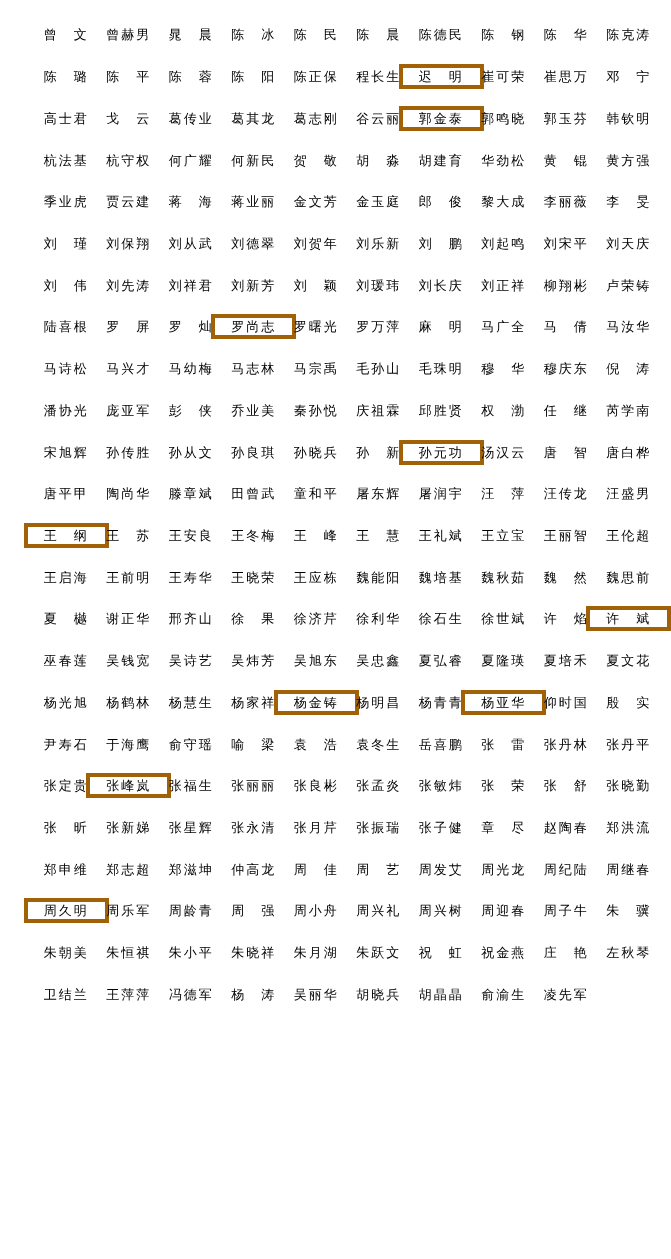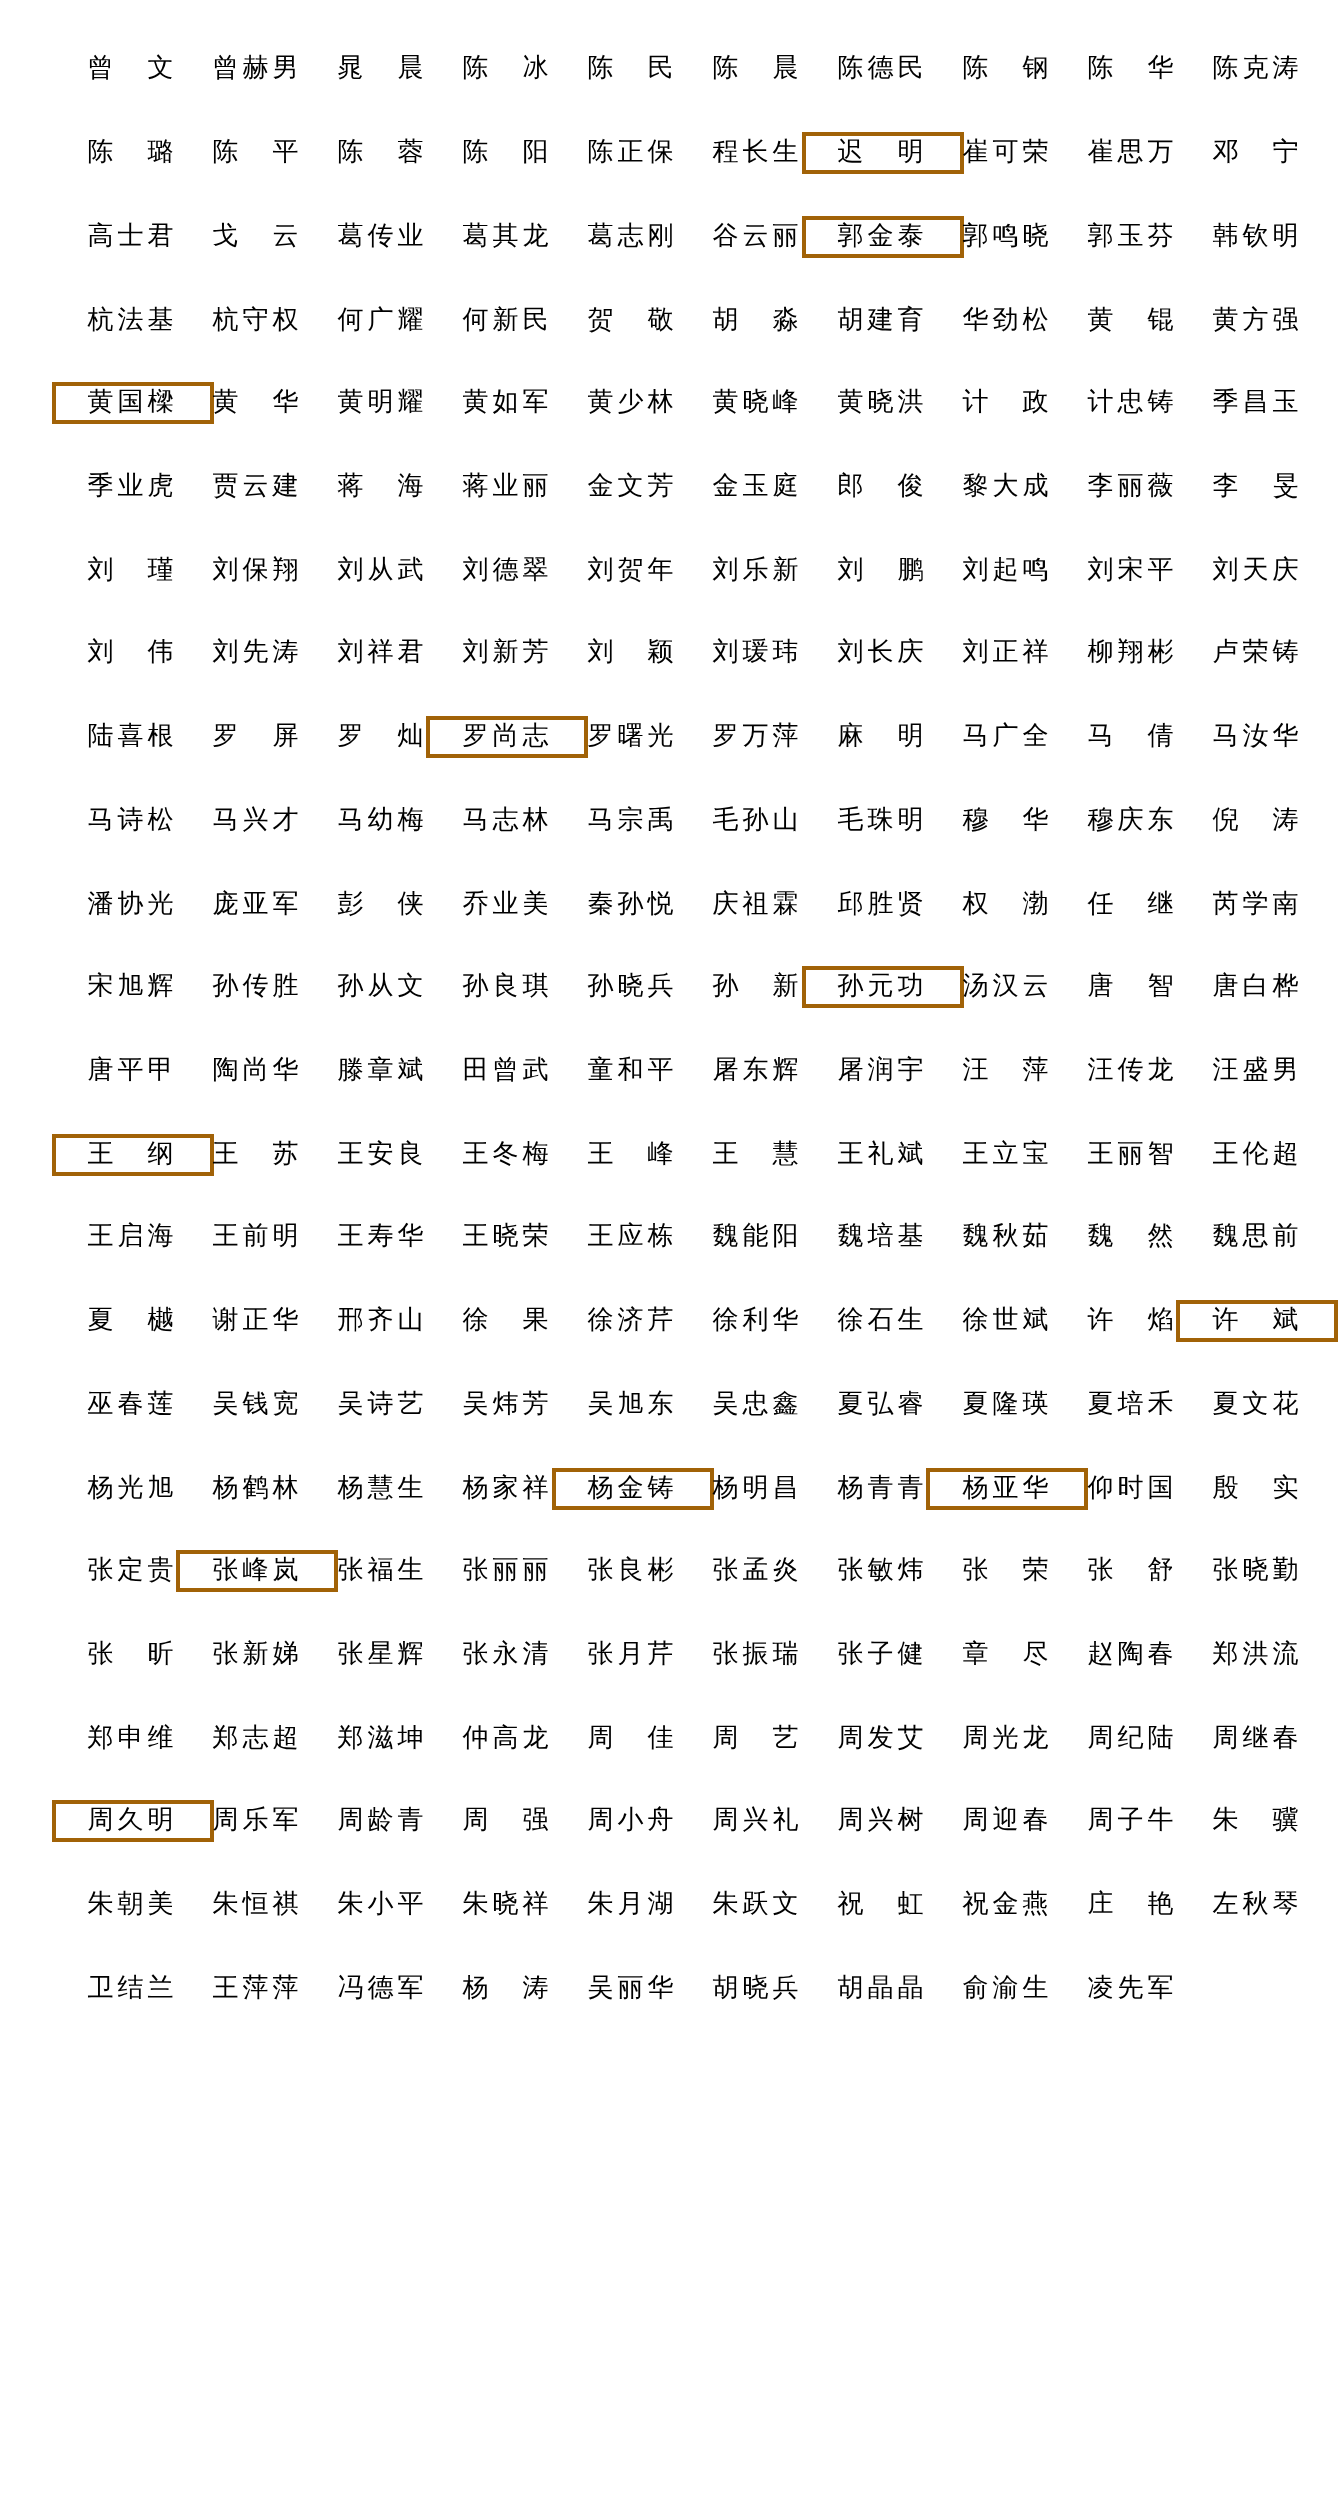--- a/index.html
+++ b/index.html
@@ -27,21 +27,21 @@
     text-align: center;
     font-size: 13px;
     letter-spacing: 2px;
     color: #000000;
     white-space: nowrap;
     line-height: 1;
     padding: 2px 1px;
     cursor: default;
   }
   .name-cell.boxed {
-    border: 2px solid #a16207;
+    border: 4px solid #a16207;
     padding: 2px 16px;
   }
 </style>
 </head>
 <body>
 
 <div class="name-grid">
     <div class="name-row">
       <span class="name-cell">曾　文</span>
       <span class="name-cell">曾赫男</span>
@@ -84,32 +84,20 @@
       <span class="name-cell">何广耀</span>
       <span class="name-cell">何新民</span>
       <span class="name-cell">贺　敬</span>
       <span class="name-cell">胡　淼</span>
       <span class="name-cell">胡建育</span>
       <span class="name-cell">华劲松</span>
       <span class="name-cell">黄　锟</span>
       <span class="name-cell">黄方强</span>
     </div>
     <div class="name-row">
-      <span class="name-cell boxed">黄国樑</span>
-      <span class="name-cell">黄　华</span>
-      <span class="name-cell">黄明耀</span>
-      <span class="name-cell">黄如军</span>
-      <span class="name-cell">黄少林</span>
-      <span class="name-cell">黄晓峰</span>
-      <span class="name-cell">黄晓洪</span>
-      <span class="name-cell">计　政</span>
-      <span class="name-cell">计忠铸</span>
-      <span class="name-cell">季昌玉</span>
-    </div>
-    <div class="name-row">
       <span class="name-cell">季业虎</span>
       <span class="name-cell">贾云建</span>
       <span class="name-cell">蒋　海</span>
       <span class="name-cell">蒋业丽</span>
       <span class="name-cell">金文芳</span>
       <span class="name-cell">金玉庭</span>
       <span class="name-cell">郎　俊</span>
       <span class="name-cell">黎大成</span>
       <span class="name-cell">李丽薇</span>
       <span class="name-cell">李　旻</span>
@@ -252,20 +240,32 @@
       <span class="name-cell">杨慧生</span>
       <span class="name-cell">杨家祥</span>
       <span class="name-cell boxed">杨金铸</span>
       <span class="name-cell">杨明昌</span>
       <span class="name-cell">杨青青</span>
       <span class="name-cell boxed">杨亚华</span>
       <span class="name-cell">仰时国</span>
       <span class="name-cell">殷　实</span>
     </div>
     <div class="name-row">
+      <span class="name-cell">尹寿石</span>
+      <span class="name-cell">于海鹰</span>
+      <span class="name-cell">俞守瑶</span>
+      <span class="name-cell">喻　梁</span>
+      <span class="name-cell">袁　浩</span>
+      <span class="name-cell">袁冬生</span>
+      <span class="name-cell">岳喜鹏</span>
+      <span class="name-cell">张　雷</span>
+      <span class="name-cell">张丹林</span>
+      <span class="name-cell">张丹平</span>
+    </div>
+    <div class="name-row">
       <span class="name-cell">张定贵</span>
       <span class="name-cell boxed">张峰岚</span>
       <span class="name-cell">张福生</span>
       <span class="name-cell">张丽丽</span>
       <span class="name-cell">张良彬</span>
       <span class="name-cell">张孟炎</span>
       <span class="name-cell">张敏炜</span>
       <span class="name-cell">张　荣</span>
       <span class="name-cell">张　舒</span>
       <span class="name-cell">张晓勤</span>

